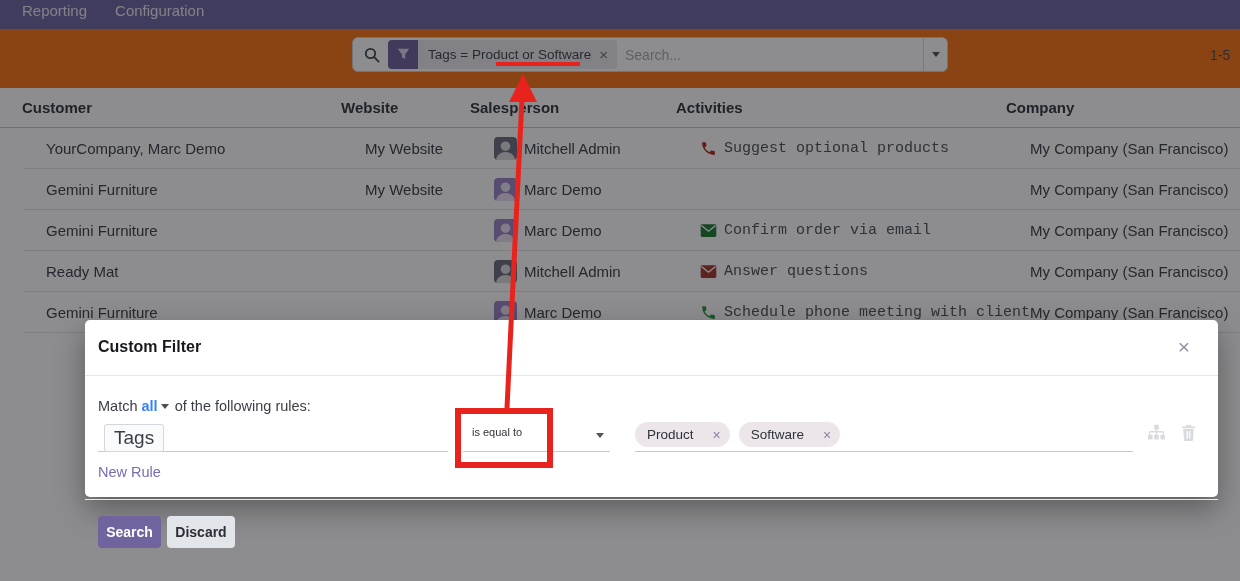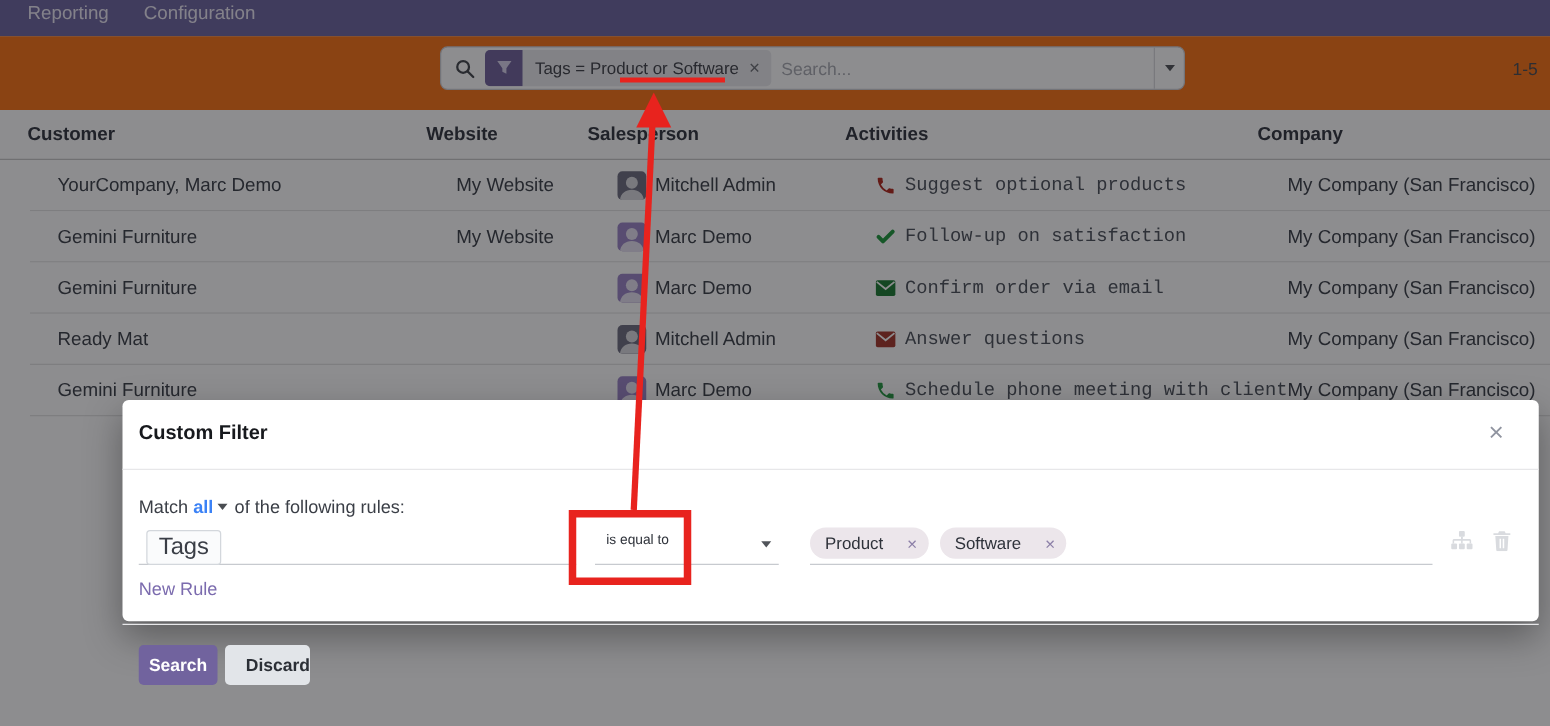--- a/index.html
+++ b/index.html
@@ -42,21 +42,21 @@
   .c-sales      { left:470px; }
   .c-activity   { left:676px; }
   .c-company    { left:1006px; }
   .avatar { width:23px; height:23px; border-radius:4px; margin-right:7px; flex:none;
             display:flex; align-items:flex-end; justify-content:center; overflow:hidden; }
   .activity-icon { width:17px; height:17px; margin-right:7px; flex:none; display:flex; align-items:center; }
   .activity-label { color:#4d525b;font-family:Liberation Mono, monospace; }
 
   
   .backdrop { position:absolute; inset:0; background:rgba(12,12,16,0.47); z-index:10; }
-  .modal { position:absolute; left:98px; top:320px; width:1133px; height:177px; background:#fff;
+  .modal { position:absolute; left:85px; top:320px; width:1133px; height:177px; background:#fff;
            border-radius:5px; box-shadow:0 12px 30px rgba(0,0,0,0.35); z-index:20; }
   .modal-header { position:relative; height:56px; border-bottom:1px solid #e7e7e9; }
   .modal-title { position:absolute; left:13px; top:18px; font-size:16px; font-weight:700; color:#17191d; }
   .modal-close { position:absolute; right:28px; top:16px; font-size:21px; color:#9094a0;
                  cursor:pointer; line-height:1; font-weight:400; }
   .modal-body { position:relative; height:123px; }
   .match-line { position:absolute; left:13px; top:22px; font-size:14.5px; color:#3a3e46; }
   .match-all { color:#3b82f6; font-weight:700; }
   .match-caret { border-top-color:#4a4d52; margin:0 2px 1px 3px; transform:translateY(-1px); }
   .rule-field-zone { position:absolute; left:13px; top:42px; width:350px; height:34px;
@@ -72,21 +72,21 @@
   .tag-pill { display:flex; align-items:center; background:#ece6eb; border-radius:13px;
               height:25px; padding:0 9px 0 12px; margin-right:9px; font-size:13.5px; color:#2e323a;gap:12px; }
   .tag-x { color:#8d80a8; margin-left:7px; font-size:14px; cursor:pointer; }
   .rule-icons { position:absolute; right:22px; top:48px; display:flex; gap:15px; color:#d9dbdf; }
   .rule-icons svg { cursor:pointer; }
   .new-rule { position:absolute; left:13px; top:88px; font-size:14.5px; color:#7b6bae; cursor:pointer; }
   .modal-footer { position:relative; height:65px; border-top:1px solid #e7e7e9; }
   .btn { position:absolute; top:16px; height:32px; border:none; border-radius:4px;
          font-size:14px; font-weight:700; font-family:"Liberation Sans",sans-serif; cursor:pointer; }
   .btn-search { left:13px; width:63px; background:#71639e; color:#fff; }
-  .btn-discard { left:82px; width:68px; background:#e2e5e9; color:#2b2f36;text-align:right; }
+  .btn-discard { left:82px; width:68px; background:#e2e5e9; color:#2b2f36; }
 
   
   .annot { position:absolute; z-index:30; }
   .annot-underline { left:496px; top:62px; width:84px; height:4px; background:#e8231e; }
   .annot-rect { left:455px; top:408px; width:98px; height:60px; border:6px solid #e8231e; background:transparent; }
   .annot-arrow-svg { left:0; top:0; width:1240px; height:581px; pointer-events:none; }
 </style>
 </head>
 <body>
 
@@ -156,28 +156,20 @@
         <span class="cell c-website">My Website</span>
         <span class="cell c-sales">
           <span class="avatar" style="background: rgb(155, 133, 198);">
             <svg width="23" height="21" viewBox="0 0 24 22" fill="rgba(255,255,255,0.75)">
               <circle cx="12" cy="7.5" r="5"></circle>
               <path d="M2 23c0-6 4.5-9.5 10-9.5S22 17 22 23z"></path>
             </svg>
           </span>
           <span>Marc Demo</span>
         </span>
-        <span class="cell c-activity">
-          <span class="activity-icon" style="color: rgb(31, 154, 61);">
-            <svg width="17" height="17" viewBox="0 0 24 24" fill="none" stroke="currentColor" stroke-width="4.5" stroke-linecap="round" stroke-linejoin="round">
-              <path d="M20 6L9 17l-5-5"></path>
-            </svg>
-          </span>
-          <span class="activity-label">Follow-up on satisfaction</span>
-        </span>
         <span class="cell c-company">My Company (San Francisco)</span>
       </div>
       <div class="row">
         <span class="cell c-customer">Gemini Furniture</span>
         <span class="cell c-website"></span>
         <span class="cell c-sales">
           <span class="avatar" style="background: rgb(155, 133, 198);">
             <svg width="23" height="21" viewBox="0 0 24 22" fill="rgba(255,255,255,0.75)">
               <circle cx="12" cy="7.5" r="5"></circle>
               <path d="M2 23c0-6 4.5-9.5 10-9.5S22 17 22 23z"></path>

